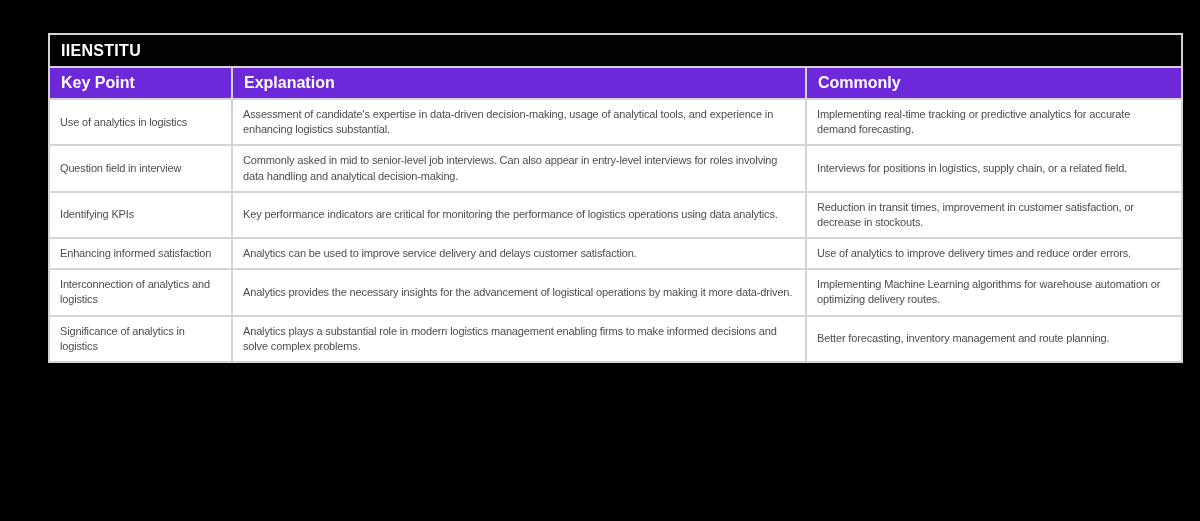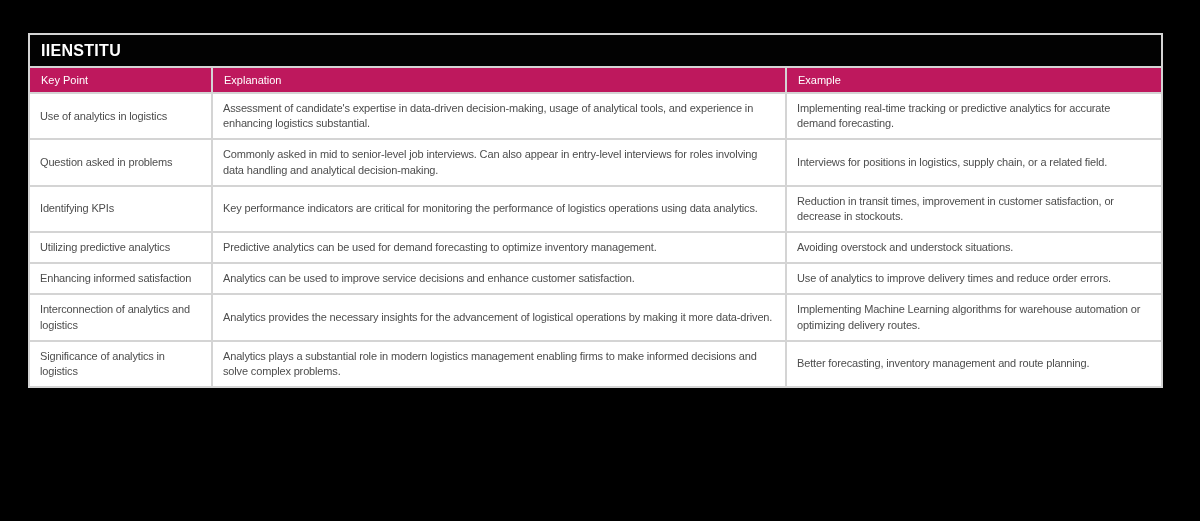--- a/index.html
+++ b/index.html
@@ -7,21 +7,21 @@
   body {
     width: 1200px;
     height: 521px;
     background: #000000;
     position: relative;
     overflow: hidden;
     font-family: "Liberation Sans", sans-serif;
   }
   .sheet {
     position: absolute;
-    left: 28px;
+    left: 48px;
     top: 33px;
   }
   table.data {
     width: 1135px;
     table-layout: fixed;
     border-collapse: separate;
     border-spacing: 2px;
     background: #d4d4d4; 
   }
   col.w1 { width: 181px; }
@@ -30,24 +30,24 @@
   th, td { vertical-align: middle; text-align: left; }
   th.title-cell {
     background: #020202;
     color: #ffffff;
     font-size: 16px;
     font-weight: bold;
     letter-spacing: 0.3px;
     padding: 7px 11px 6px 11px;
   }
   th.col-head {
-    background: #be185d;
+    background: #6d28d9;
     color: #ffffff;
-    font-size: 11px;
-    font-weight: normal;
+    font-size: 16px;
+    font-weight: bold;
     padding: 6px 11px;
   }
   td {
     background: #ffffff;
     color: #4d4d4d;
     font-size: 11px;
     letter-spacing: -0.15px;
     line-height: 1.38;
     padding: 7px 10px;
   }
@@ -62,47 +62,42 @@
         <col class="w2">
         <col class="w3">
     </colgroup>
     <thead>
       <tr>
         <th colspan="3" class="title-cell">IIENSTITU</th>
       </tr>
       <tr>
         <th class="col-head">Key Point</th>
         <th class="col-head">Explanation</th>
-        <th class="col-head">Example</th>
+        <th class="col-head">Commonly</th>
       </tr>
     </thead>
     <tbody>
         <tr>
     <td>Use of analytics in logistics</td>
     <td>Assessment of candidate's expertise in data-driven decision-making, usage of analytical tools, and experience in enhancing logistics substantial.</td>
     <td>Implementing real-time tracking or predictive analytics for accurate demand forecasting.</td>
   </tr>
         <tr>
-    <td>Question asked in problems</td>
+    <td>Question field in interview</td>
     <td>Commonly asked in mid to senior-level job interviews. Can also appear in entry-level interviews for roles involving data handling and analytical decision-making.</td>
     <td>Interviews for positions in logistics, supply chain, or a related field.</td>
   </tr>
         <tr>
     <td>Identifying KPIs</td>
     <td>Key performance indicators are critical for monitoring the performance of logistics operations using data analytics.</td>
     <td>Reduction in transit times, improvement in customer satisfaction, or decrease in stockouts.</td>
   </tr>
         <tr>
-    <td>Utilizing predictive analytics</td>
-    <td>Predictive analytics can be used for demand forecasting to optimize inventory management.</td>
-    <td>Avoiding overstock and understock situations.</td>
-  </tr>
-        <tr>
     <td>Enhancing informed satisfaction</td>
-    <td>Analytics can be used to improve service decisions and enhance customer satisfaction.</td>
+    <td>Analytics can be used to improve service delivery and delays customer satisfaction.</td>
     <td>Use of analytics to improve delivery times and reduce order errors.</td>
   </tr>
         <tr>
     <td>Interconnection of analytics and logistics</td>
     <td>Analytics provides the necessary insights for the advancement of logistical operations by making it more data-driven.</td>
     <td>Implementing Machine Learning algorithms for warehouse automation or optimizing delivery routes.</td>
   </tr>
         <tr>
     <td>Significance of analytics in logistics</td>
     <td>Analytics plays a substantial role in modern logistics management enabling firms to make informed decisions and solve complex problems.</td>

